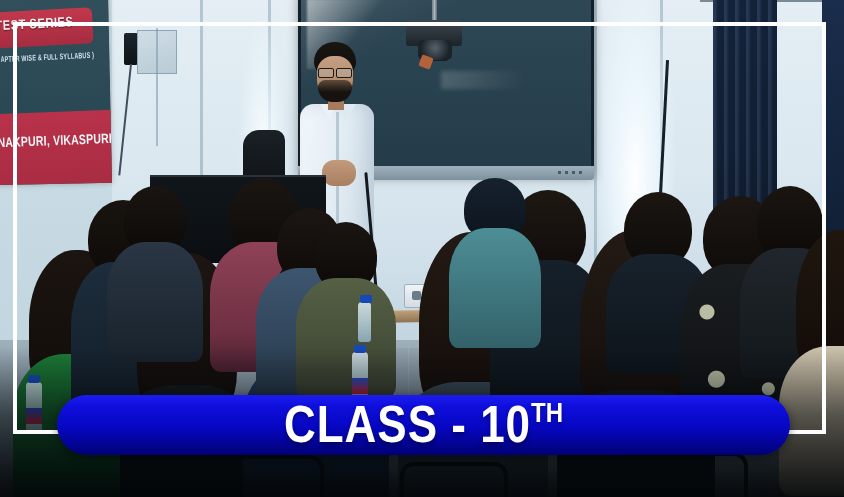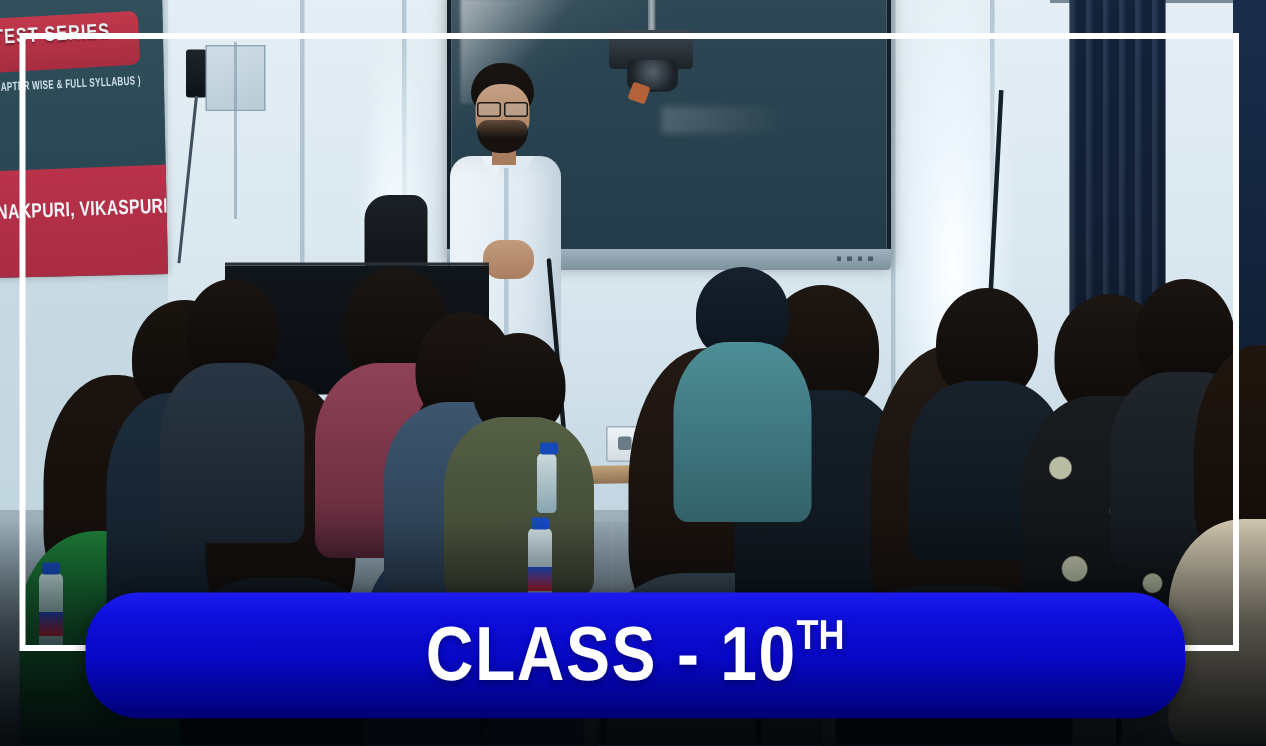--- a/index.html
+++ b/index.html
@@ -440,21 +440,21 @@
     width: 813px; height: 412px;
     border: 4px solid #ffffff;
     box-sizing: border-box;
     pointer-events: none;
   }
 
   
   .title-banner {
     position: absolute;
     left: 57px; top: 395px;
-    width: 733px; height: 84px;
+    width: 733px; height: 60px;
     border-radius: 36px;
     background: linear-gradient(180deg, #1c1cf0 0%, #0f0fdd 18%, #0707c4 52%, #03038f 85%, #000073 100%);
     box-shadow: 0 2px 10px rgba(0,0,0,.45);
     display: flex;
     align-items: center;
     justify-content: center;
   }
   .title-text {
     color: #ffffff;
     font-family: "Liberation Sans", sans-serif;

